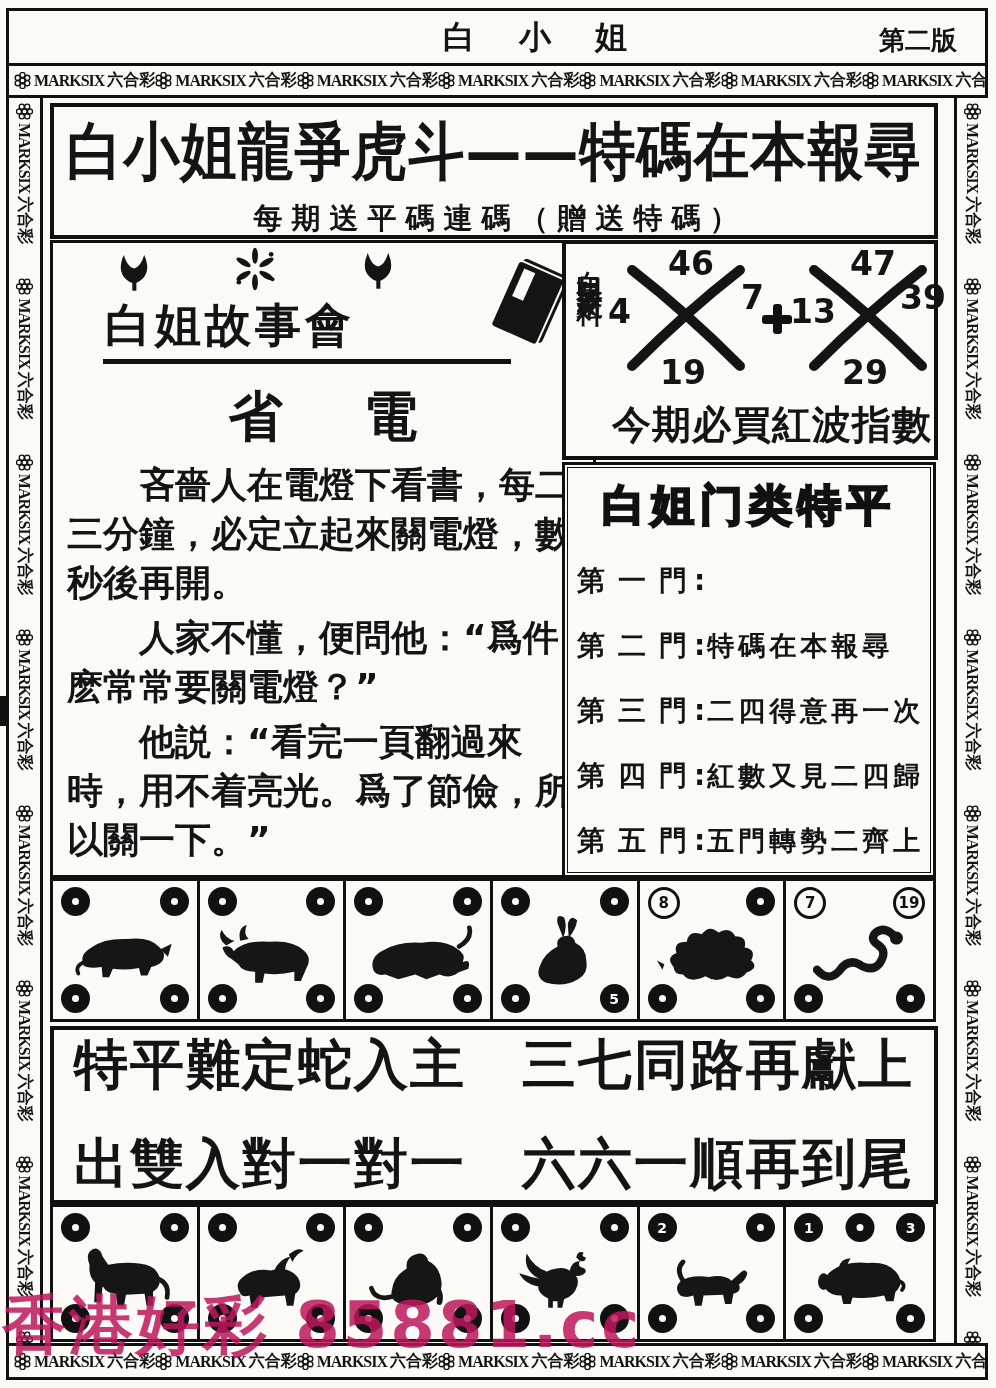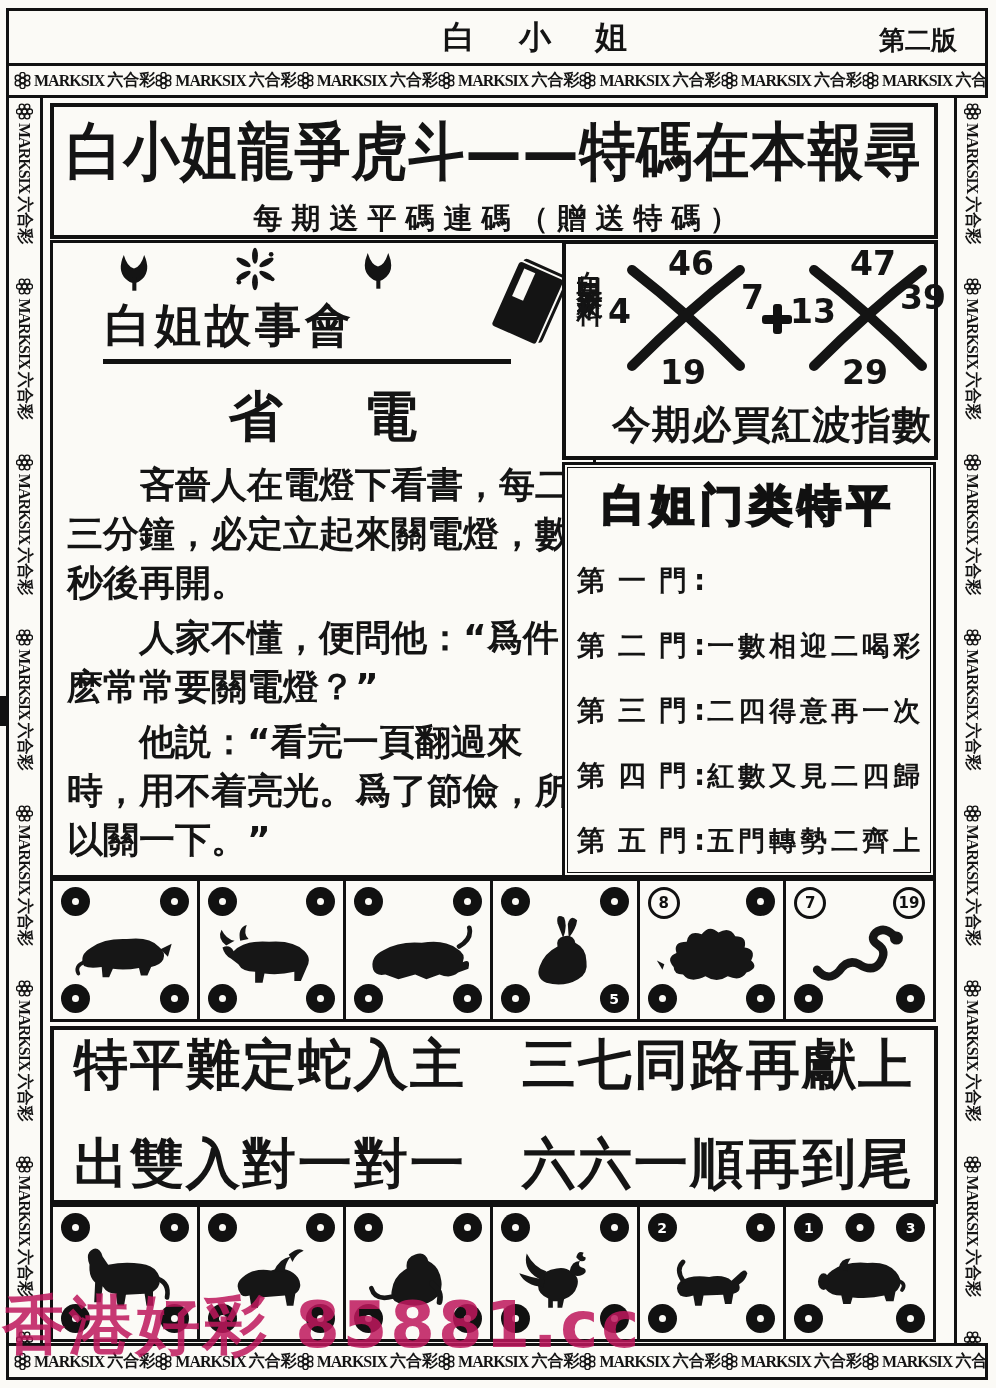--- a/index.html
+++ b/index.html
@@ -654,21 +654,21 @@
   <div id="doors-box" class="box">
     <div id="doors-header">白姐门类特平</div>
     <div id="doors-list">
         <div class="door-row">
           <span class="door-label">第一門</span>
           <span class="door-colon">:</span>
         </div>
         <div class="door-row">
           <span class="door-label">第二門</span>
           <span class="door-colon">:</span>
-          <span class="door-value">一數相迎二喝彩</span>
+          <span class="door-value">特碼在本報尋</span>
         </div>
         <div class="door-row">
           <span class="door-label">第三門</span>
           <span class="door-colon">:</span>
           <span class="door-value">二四得意再一次</span>
         </div>
         <div class="door-row">
           <span class="door-label">第四門</span>
           <span class="door-colon">:</span>
           <span class="door-value">紅數又見二四歸</span>

